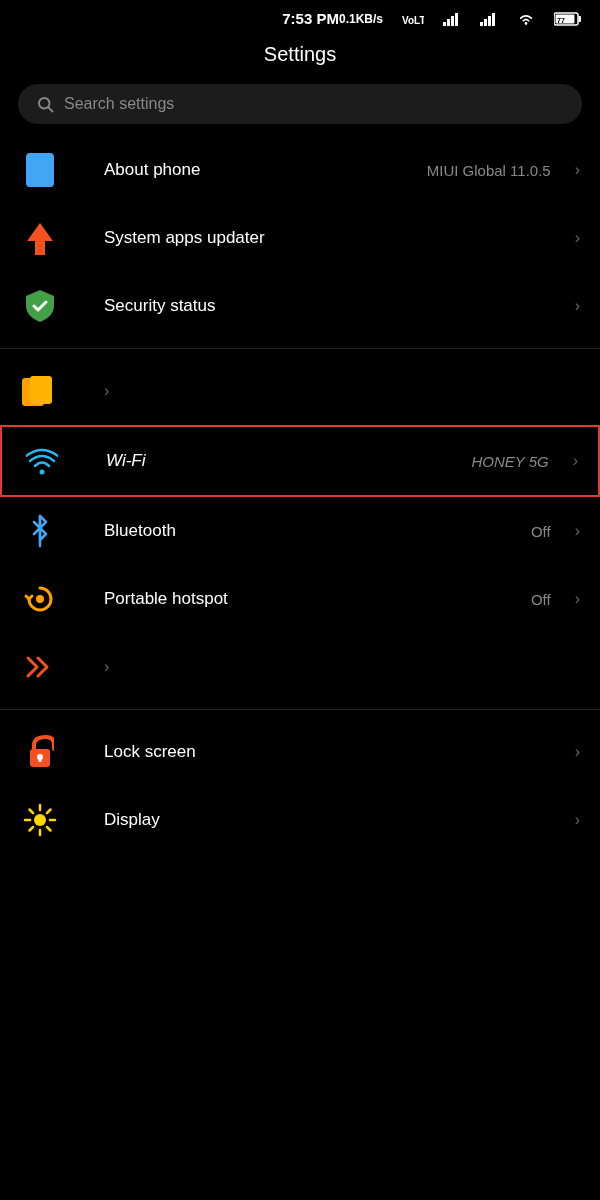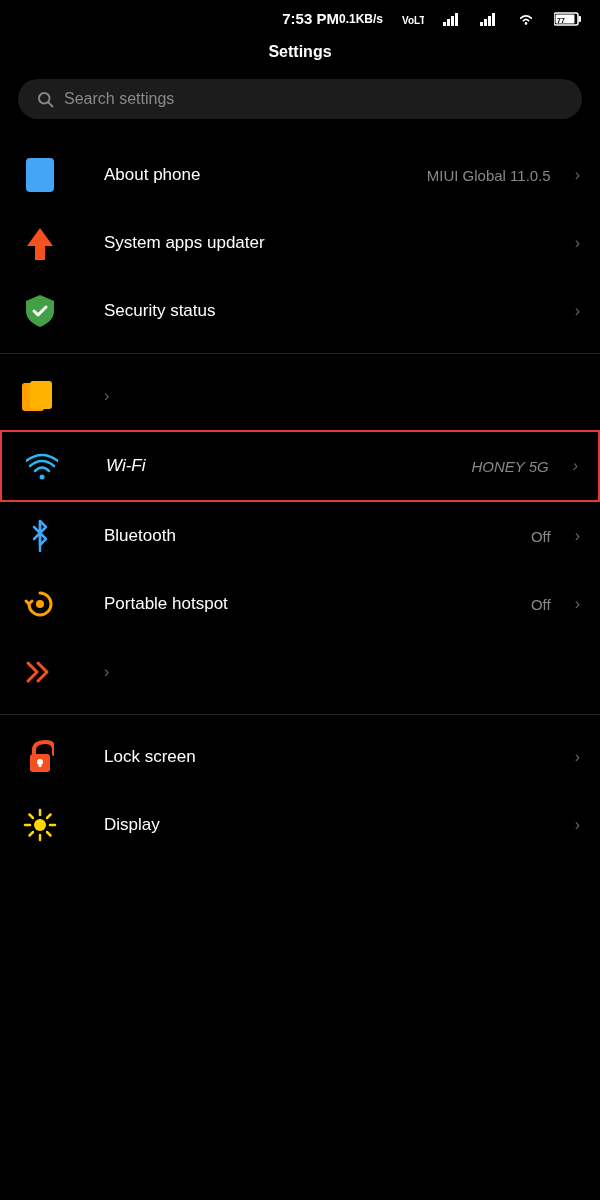--- a/index.html
+++ b/index.html
@@ -26,28 +26,28 @@
     .status-bar-right {
       display: flex;
       align-items: center;
       gap: 19px;
       font-size: 12px;
     }
 
     
     .page-title {
       text-align: center;
-      font-size: 16px;
-      font-weight: 700;
+      font-size: 20px;
+      font-weight: 400;
       padding: 10px 0 18px 0;
     }
 
     
     .search-bar {
-      margin: 0 18px 22px 18px;
+      margin: 0 18px 12px 18px;
       background: #1c1c1c;
       border-radius: 30px;
       display: flex;
       align-items: center;
       padding: 11px 18px;
       gap: 10px;
     }
     .search-placeholder {
       color: #888;
       font-size: 16px;

